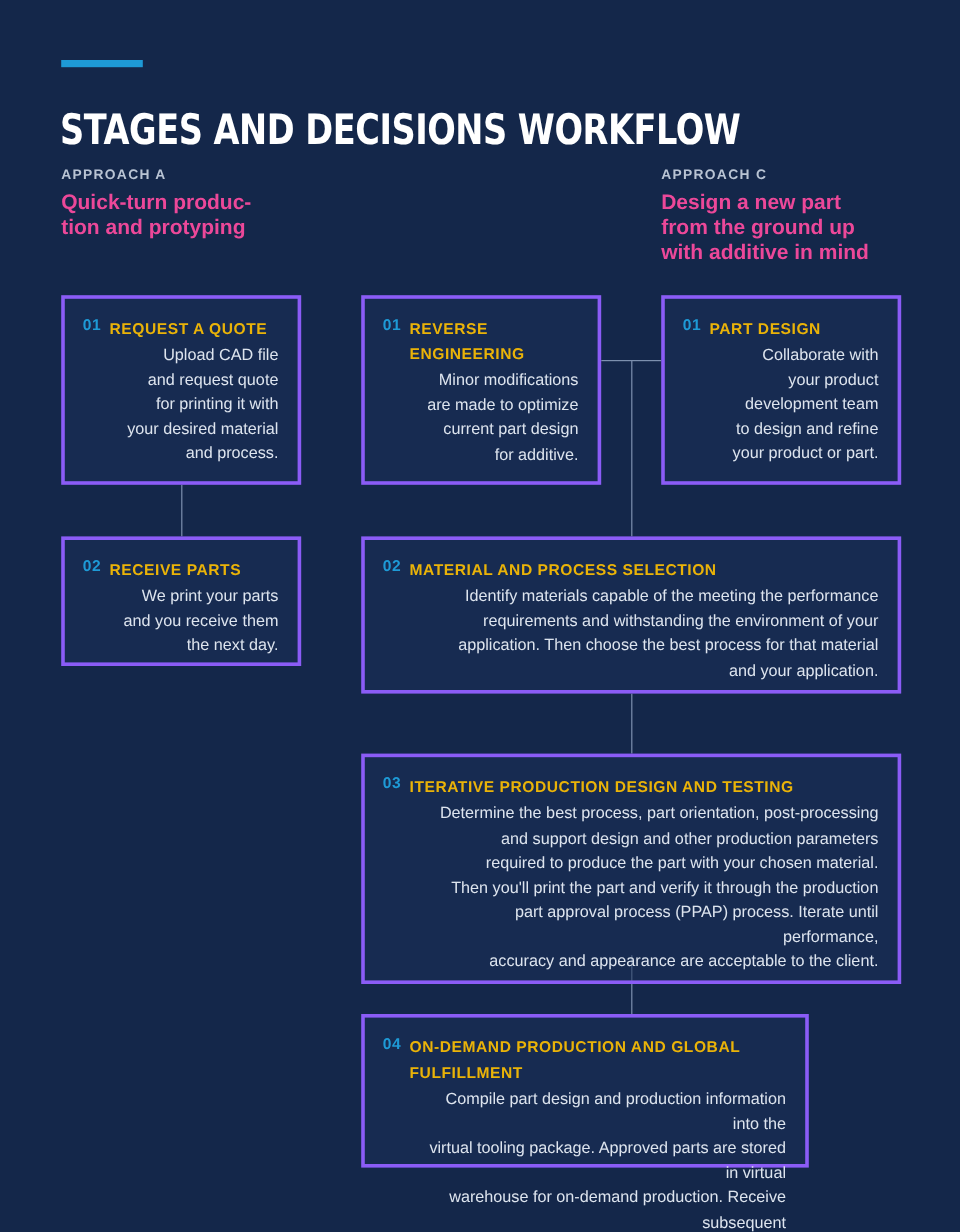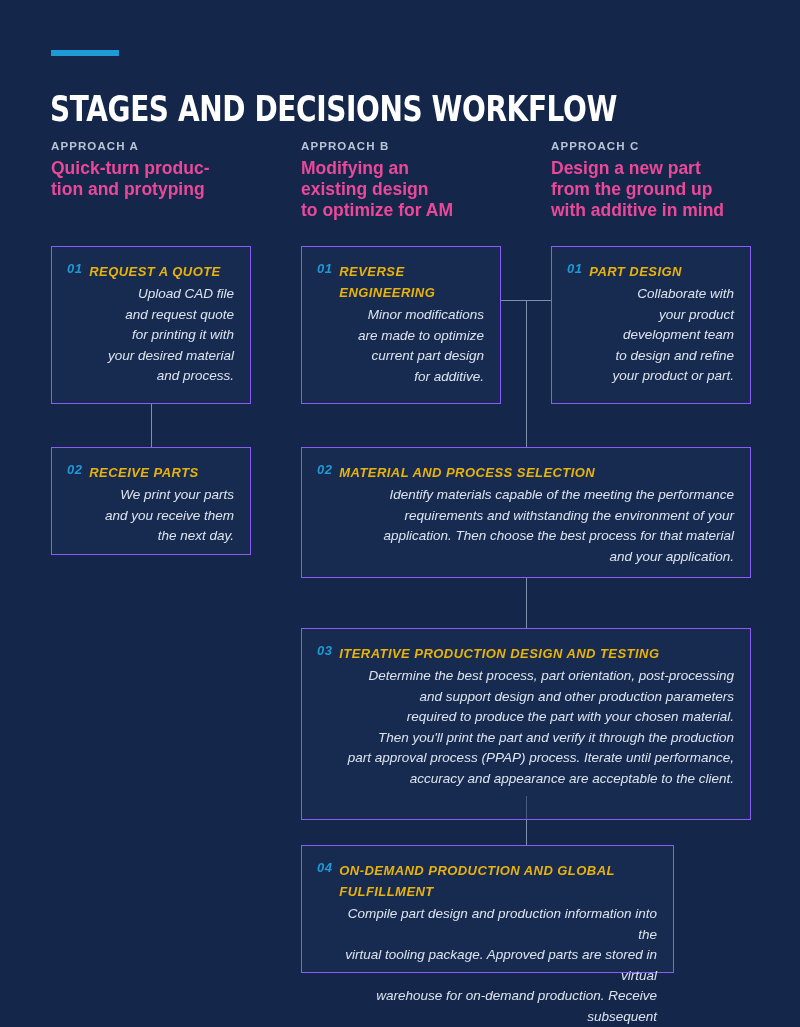--- a/index.html
+++ b/index.html
@@ -85,24 +85,23 @@
     position: absolute;
     background: #7d90ae;
   }
   .conn.v { width: 1px; }
   .conn.h { height: 1px; }
 
   
   .card {
     position: absolute;
     box-sizing: border-box;
-    border: 1px solid #8b5cf6;
+    border: 3px solid #8b5cf6;
     background: rgba(26,48,88,0.55);
     padding: 14px 16px 0 15px;
-    font-style: italic;
   }
   .card-head {
     display: flex;
     align-items: flex-start;
     gap: 7px;
     margin-bottom: 2px;
   }
   .card-num {
     color: #1e9ad6;
     font-size: 13px;
@@ -147,26 +146,20 @@
 <div class="page">
 
   <div class="accent-bar"></div>
   <h1 class="page-title">STAGES AND DECISIONS WORKFLOW</h1>
 
   <div class="approach a">
     <div class="approach-kicker">APPROACH A</div>
     <div class="approach-title">Quick-turn produc-
 tion and protyping</div>
   </div>
-  <div class="approach b">
-    <div class="approach-kicker">APPROACH B</div>
-    <div class="approach-title">Modifying an
-existing design
-to optimize for AM</div>
-  </div>
   <div class="approach c">
     <div class="approach-kicker">APPROACH C</div>
     <div class="approach-title">Design a new part
 from the ground up
 with additive in mind</div>
   </div>
 
   <div class="conn v" style="left:151px; top:404px; height:43px;"></div>
 
   <div class="conn h" style="left:501px; top:300px; width:50px;"></div>

